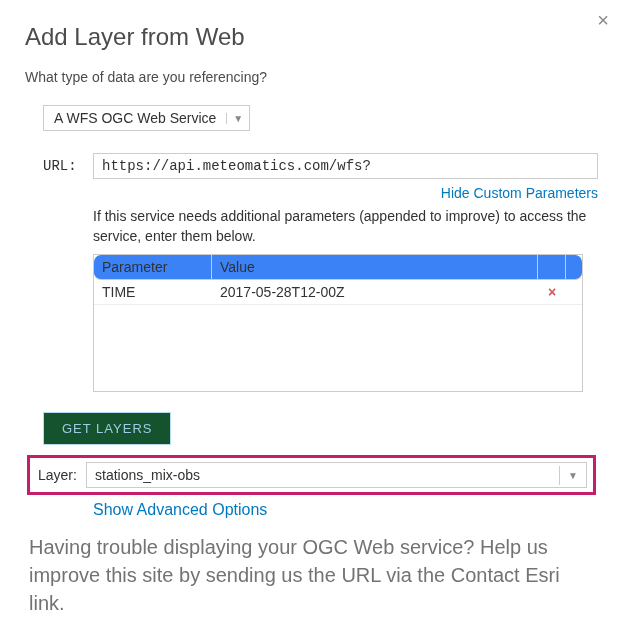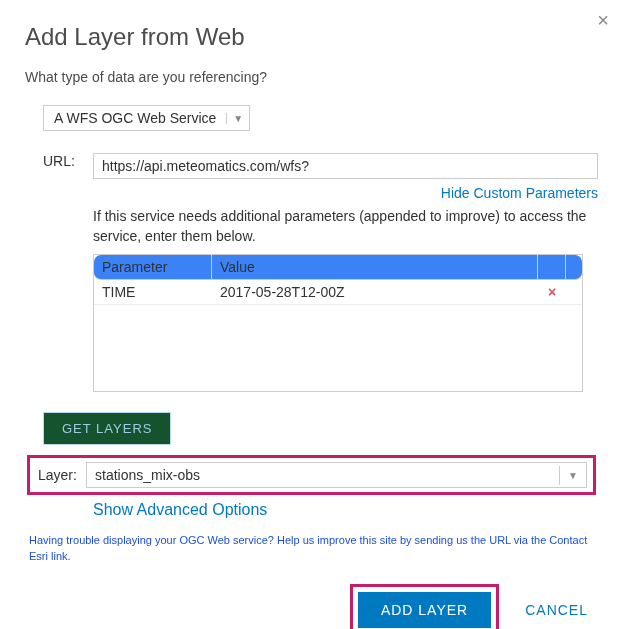--- a/index.html
+++ b/index.html
@@ -49,22 +49,23 @@
     }
     .select-box .chev {
       border-left: 1px solid #ccc;
       margin-left: 10px;
       padding-left: 6px;
       font-size: 10px;
       color: #888;
     }
     .url-row {
       display: flex;
-      align-items: flex-start;
+      align-items: center;
       margin: 0 0 6px 18px;
+      font-family: Liberation Mono, monospace;
     }
     .url-label {
       width: 50px;
       font-size: 14px;
       color: #323232;
     }
     .url-input {
       flex: 1;
       border: 1px solid #ccc;
       padding: 4px 8px;
@@ -179,22 +180,22 @@
     .adv-link {
       margin: 4px 0 14px 68px;
     }
     .adv-link a {
       color: #0079c1;
       text-decoration: none;
       font-size: 16px;
       cursor: pointer;
     }
     .help-text {
-      font-size: 11px;
-      color: #1d4ed8;
+      font-size: 20px;
+      color: #737373;
       line-height: 1.4;
       margin: 0 4px 20px 4px;
     }
     .footer {
       display: flex;
       justify-content: flex-end;
       align-items: center;
       gap: 26px;
       padding-right: 10px;
     }

